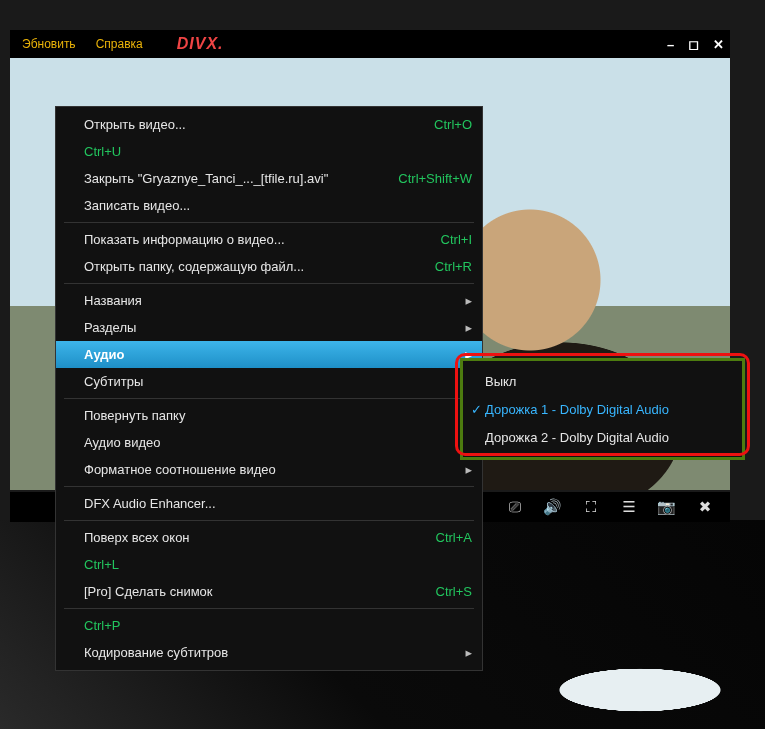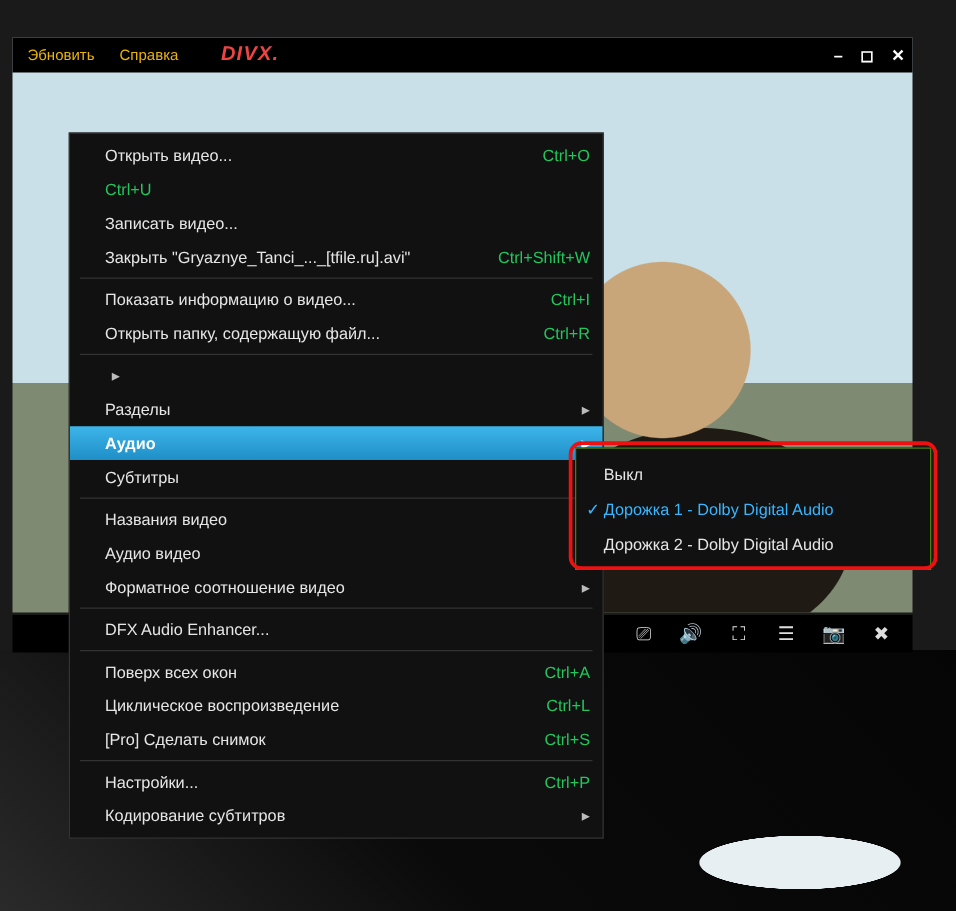--- a/index.html
+++ b/index.html
@@ -65,21 +65,21 @@
 .ctxmenu .row .hotkey { color: #22c55e; font-size: 13px; }
 .ctxmenu .row .arrow { width: 12px; text-align: right; color: #bbb; }
 .ctxmenu .row.highlight .arrow, .ctxmenu .row.highlight .hotkey { color: #fff; }
 .ctxmenu .sep { height: 1px; background: #333; margin: 3px 8px; }
 
 .submenu {
   position: absolute;
   left: 460px; top: 358px;
   width: 285px;
   background: #111;
-  border: 1px solid #4d7c0f;
+  border: 3px solid #4d7c0f;
   padding: 6px 0;
 }
 .submenu .srow {
   display: flex;
   align-items: center;
   height: 28px;
   padding: 0 12px 0 22px;
   color: #e6e6e6;
 }
 .submenu .srow.selected { color: #38b6ff; }
@@ -142,84 +142,83 @@
 
 <div class="ctxmenu">
   <div class="row">
     <span class="label">Открыть видео...</span>
     <span class="hotkey">Ctrl+O</span>
   </div>
   <div class="row">
     <span class="hotkey">Ctrl+U</span>
   </div>
   <div class="row">
-    <span class="label">Записать видео...</span>
-  </div>
-  <div class="row">
     <span class="label">Закрыть "Gryaznye_Tanci_..._[tfile.ru].avi"</span>
     <span class="hotkey">Ctrl+Shift+W</span>
   </div>
+  <div class="row">
+    <span class="label">Записать видео...</span>
+  </div>
   <div class="sep"></div>
   <div class="row">
     <span class="label">Показать информацию о видео...</span>
     <span class="hotkey">Ctrl+I</span>
   </div>
   <div class="row">
     <span class="label">Открыть папку, содержащую файл...</span>
     <span class="hotkey">Ctrl+R</span>
   </div>
   <div class="sep"></div>
   <div class="row">
+    <span class="label">Названия</span>
     <span class="arrow">▸</span>
   </div>
   <div class="row">
     <span class="label">Разделы</span>
     <span class="arrow">▸</span>
   </div>
   <div class="row highlight">
     <span class="label">Аудио</span>
     <span class="arrow">▸</span>
   </div>
   <div class="row">
     <span class="label">Субтитры</span>
     <span class="arrow">▸</span>
   </div>
   <div class="sep"></div>
   <div class="row">
-    <span class="label">Названия видео</span>
+    <span class="label">Повернуть папку</span>
     <span class="arrow">▸</span>
   </div>
   <div class="row">
     <span class="label">Аудио видео</span>
     <span class="arrow">▸</span>
   </div>
   <div class="row">
     <span class="label">Форматное соотношение видео</span>
     <span class="arrow">▸</span>
   </div>
   <div class="sep"></div>
   <div class="row">
     <span class="label">DFX Audio Enhancer...</span>
   </div>
   <div class="sep"></div>
   <div class="row">
     <span class="label">Поверх всех окон</span>
     <span class="hotkey">Ctrl+A</span>
   </div>
   <div class="row">
-    <span class="label">Циклическое воспроизведение</span>
     <span class="hotkey">Ctrl+L</span>
   </div>
   <div class="row">
     <span class="label">[Pro] Сделать снимок</span>
     <span class="hotkey">Ctrl+S</span>
   </div>
   <div class="sep"></div>
   <div class="row">
-    <span class="label">Настройки...</span>
     <span class="hotkey">Ctrl+P</span>
   </div>
   <div class="row">
     <span class="label">Кодирование субтитров</span>
     <span class="arrow">▸</span>
   </div>
 </div>
 
 <div class="submenu">
   <div class="srow">

